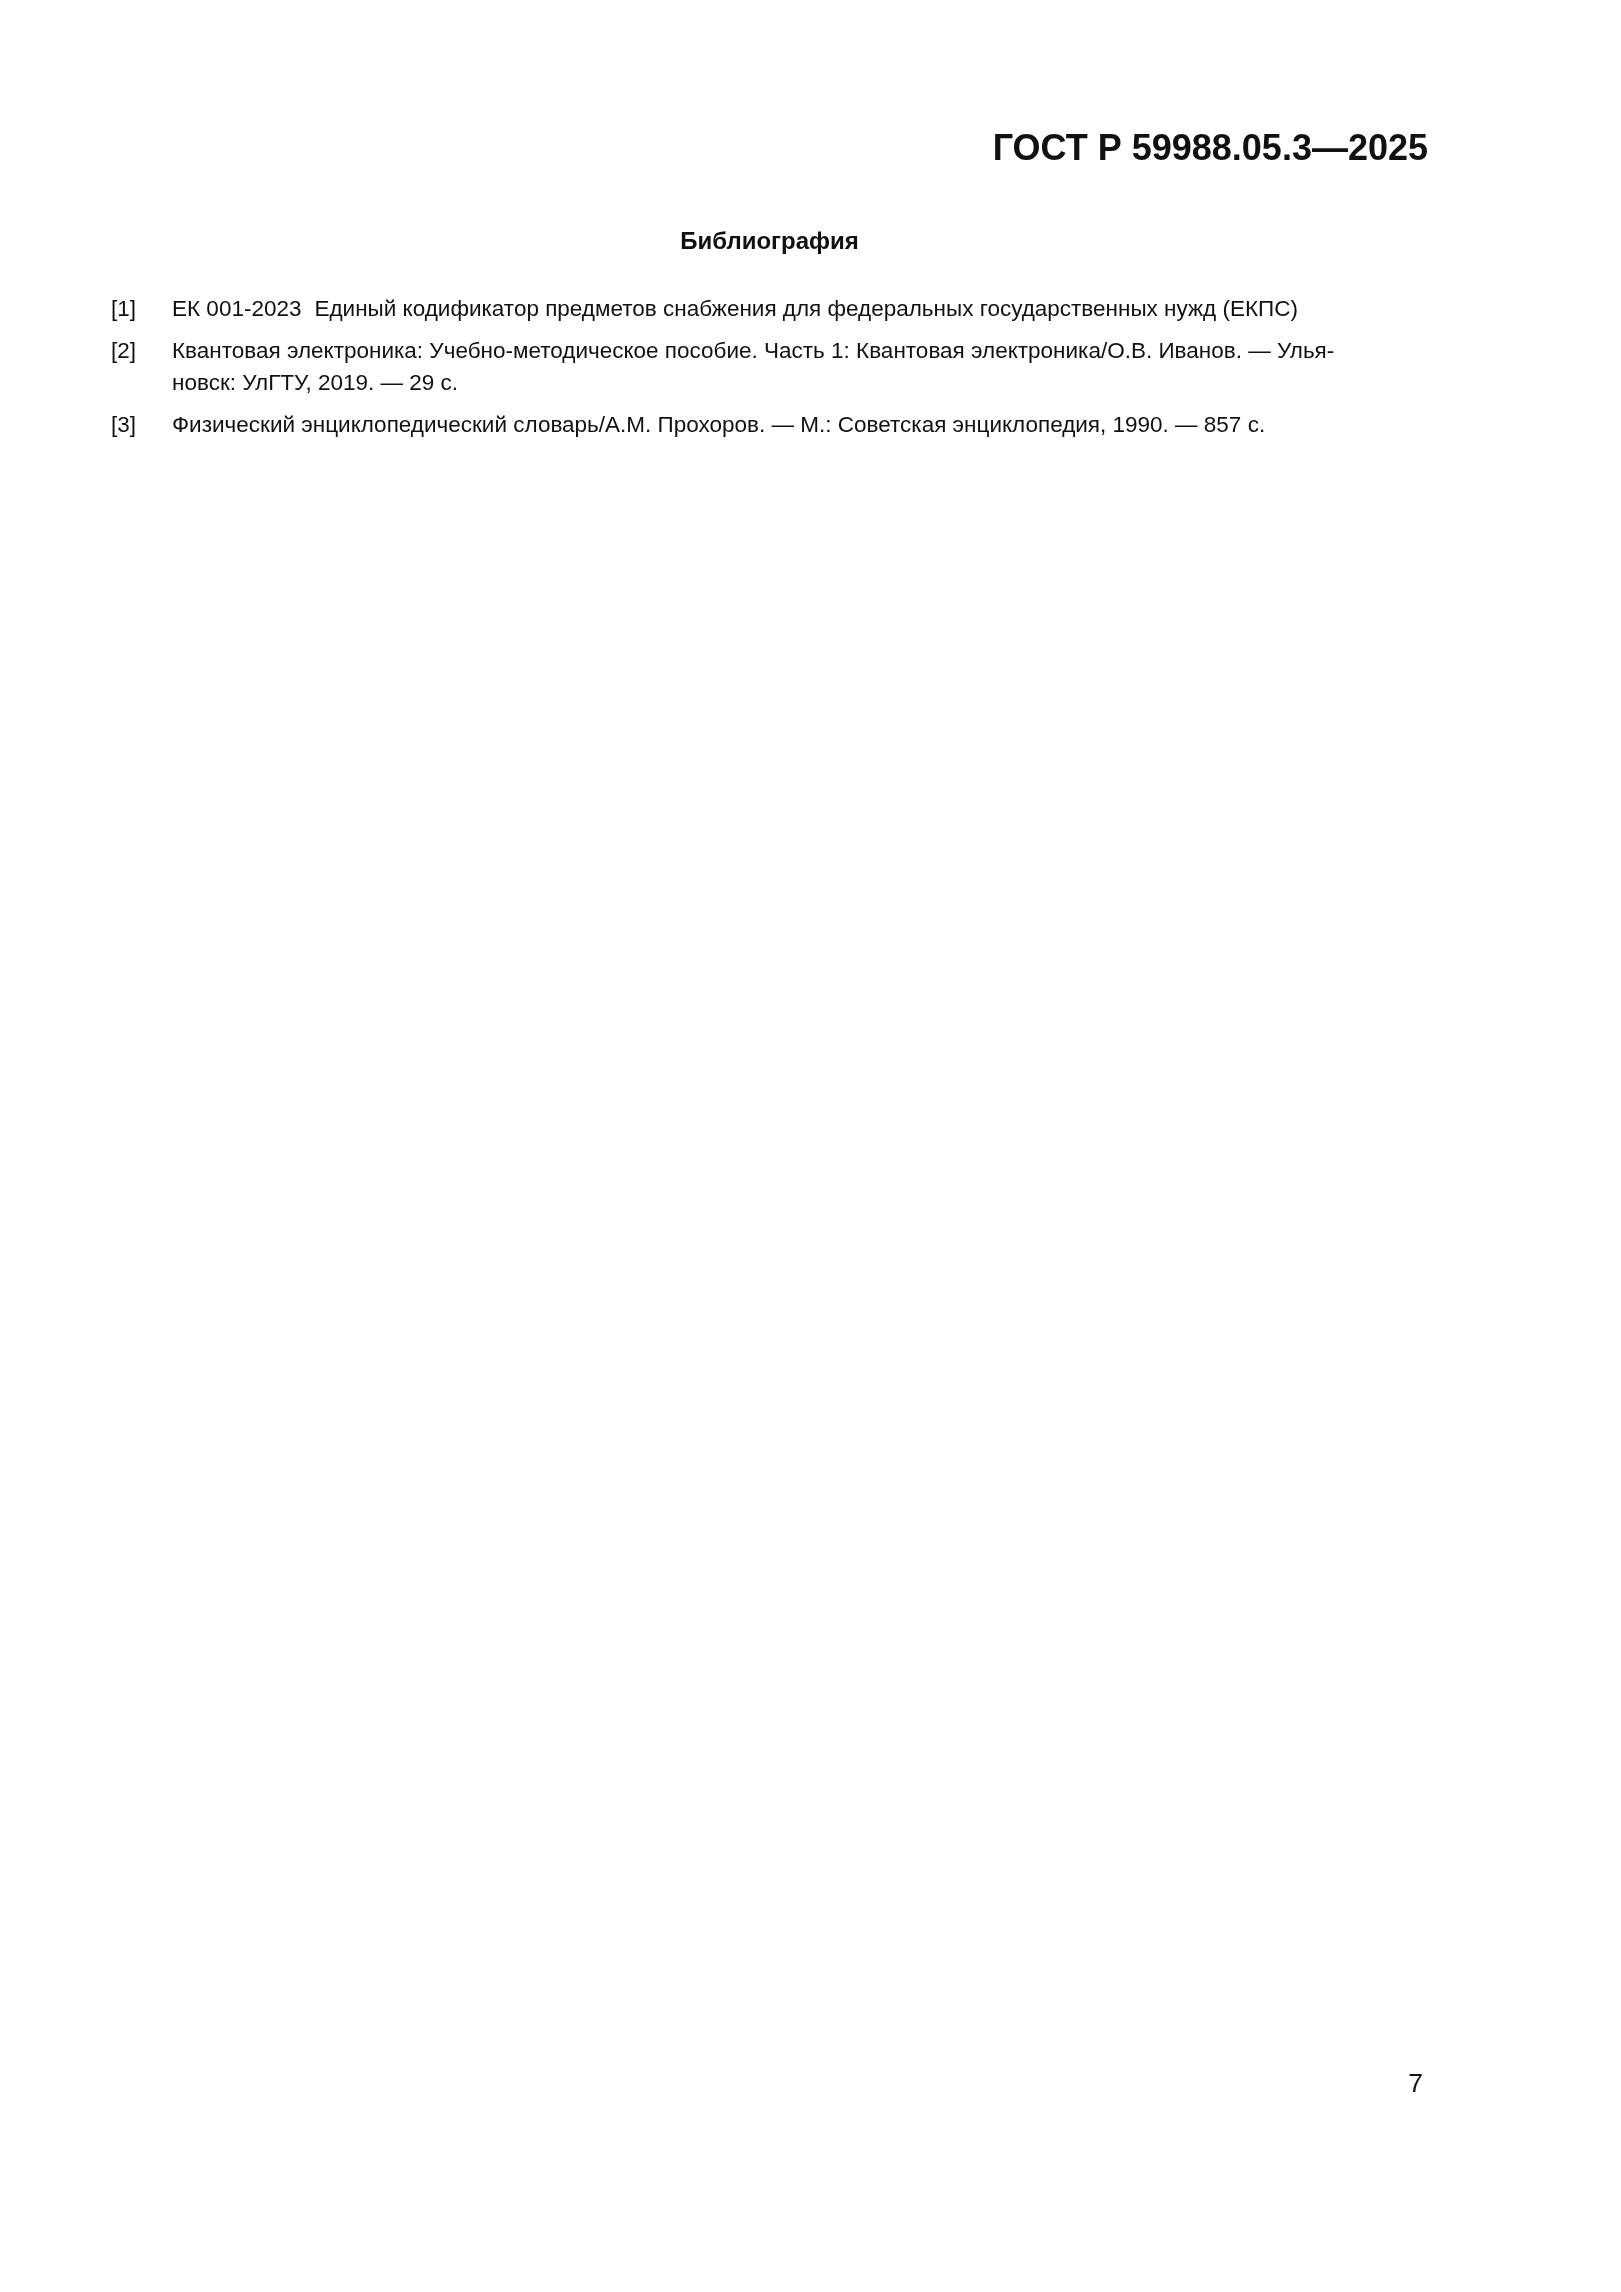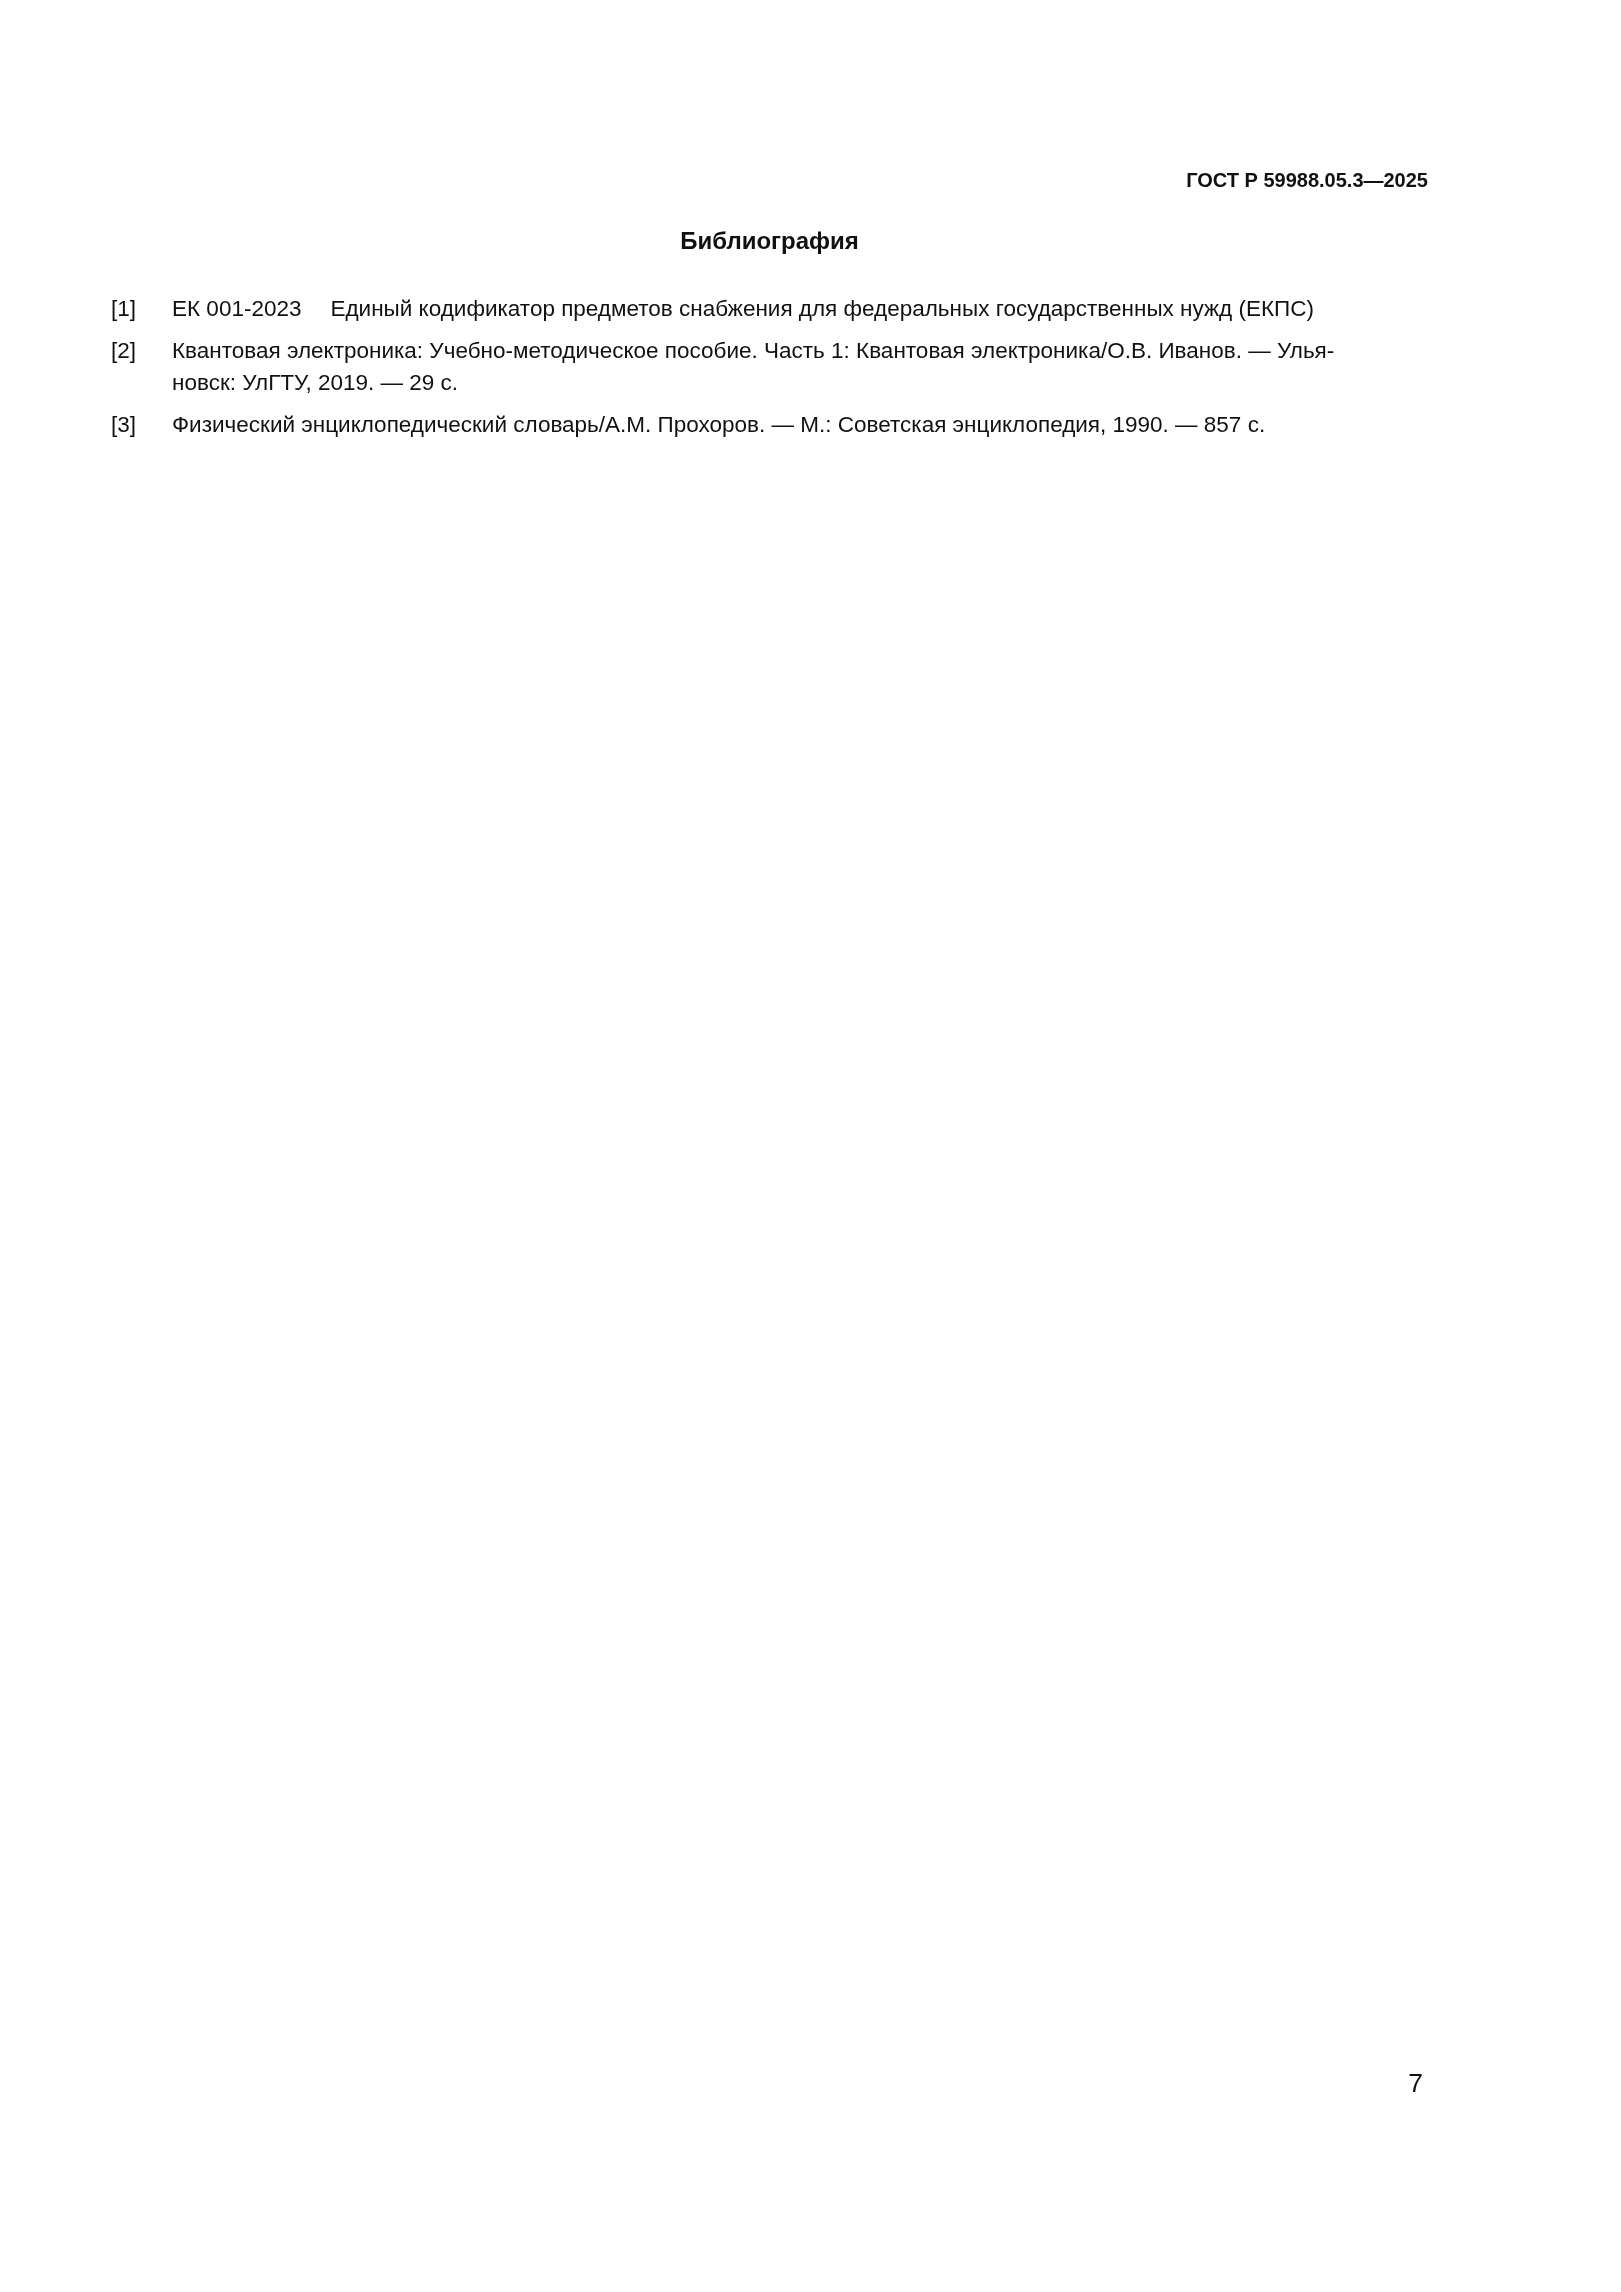--- a/index.html
+++ b/index.html
@@ -11,23 +11,23 @@
     position: relative;
     width: 1621px;
     height: 2293px;
     background: #ffffff;
     overflow: hidden;
     font-family: "Liberation Sans", "DejaVu Sans", sans-serif;
     color: #111111;
   }
   .doc-code {
     position: absolute;
-    top: 165px;
+    top: 132px;
     right: 193px;
-    font-size: 20px;
+    font-size: 36px;
     font-weight: bold;
     line-height: 31px;
     white-space: nowrap;
   }
   .doc-title {
     position: absolute;
     top: 223px;
     left: 111px;
     width: 1317px;
     text-align: center;
@@ -54,21 +54,21 @@
   }
   .bib-entry .content {
     margin-left: 172px;
     margin-right: 176px;
   }
   .bib-entry .line {
     white-space: nowrap;
   }
   .bib-entry .code {
     display: inline-block;
-    margin-right: 29px;
+    margin-right: 13px;
   }
   .page-number {
     position: absolute;
     top: 2068px;
     right: 198px;
     font-size: 26.5px;
     line-height: 31px;
   }
 </style>
 </head>

